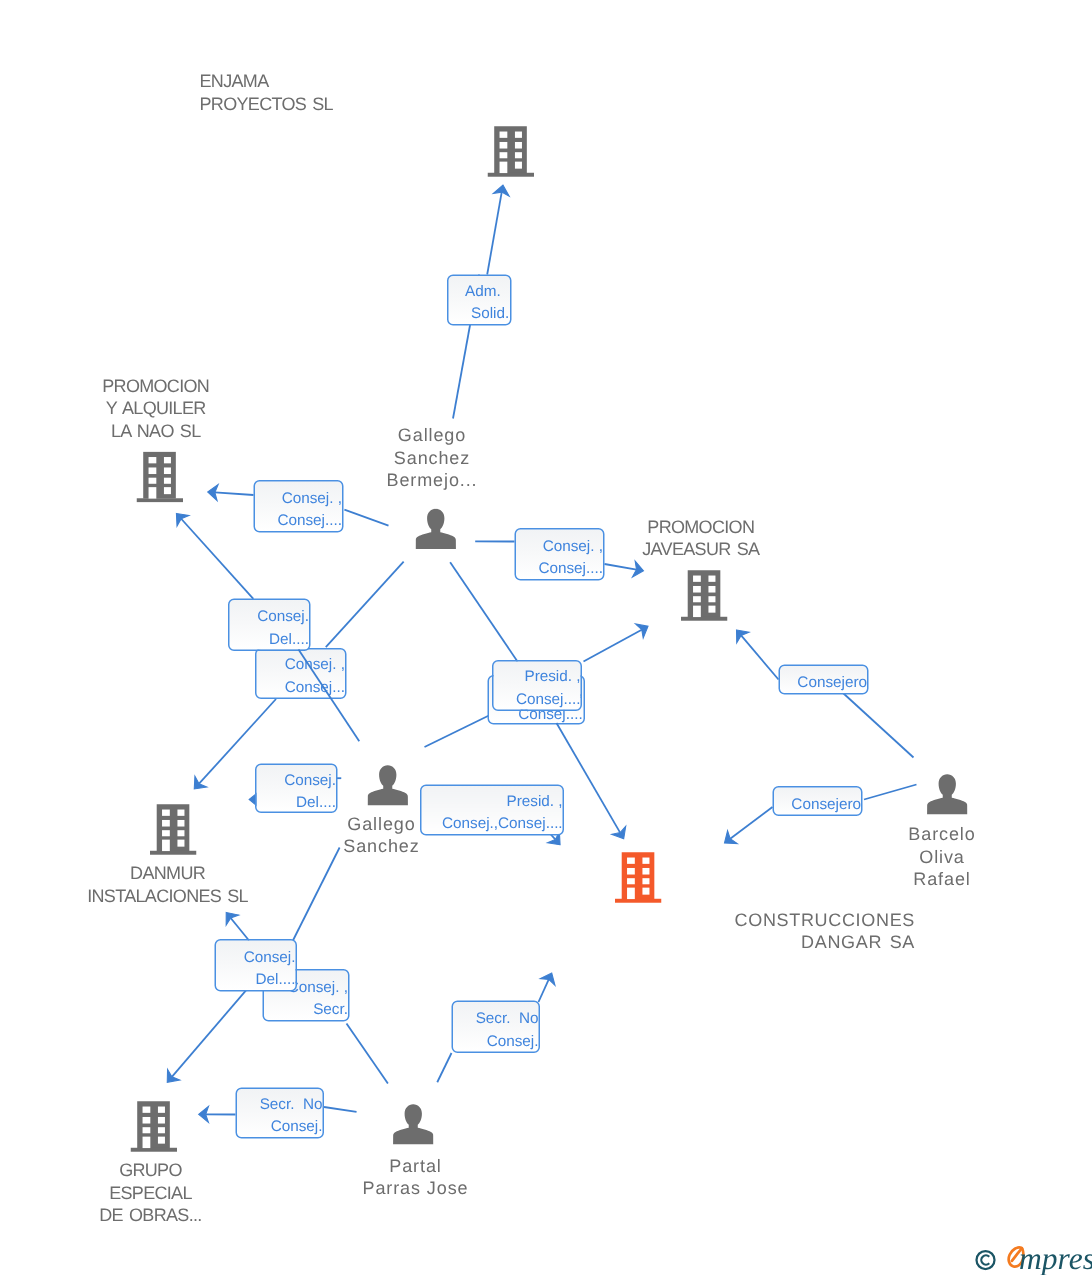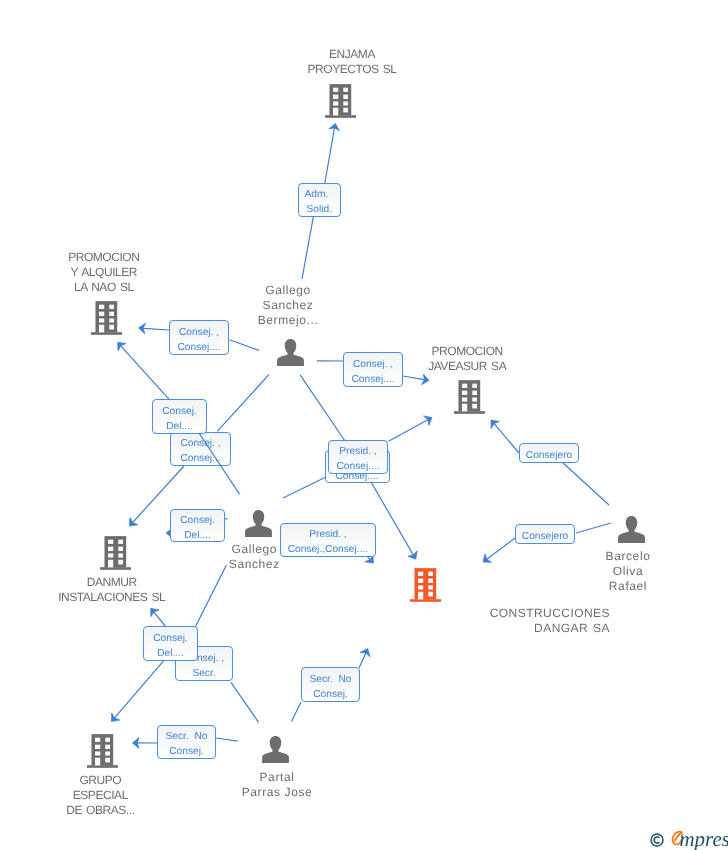--- a/index.html
+++ b/index.html
@@ -11,21 +11,21 @@
   #chip-layer,#node-layer{position:absolute;left:0;top:0;width:728px;height:850px;}
   .node-icon{display:block;}
   .nlabel{color:#6d6d6d;font-size:12px;line-height:15px;text-align:center;white-space:nowrap;}
   .nlabel .ln{display:block;}
   .nlabel.company{letter-spacing:-0.45px;word-spacing:1.2px;}
   .nlabel.person{letter-spacing:0.6px;}
   .nlabel.hl{font-weight:normal;letter-spacing:0.45px;word-spacing:1.2px;}
   .chip{position:absolute;border:1.5px solid #4a90e2;border-radius:4px;
         background:linear-gradient(180deg,#f1f3f5 0%,#f7f8f9 45%,#ffffff 100%);
         color:#3f84dd;font-size:10.2px;text-align:center;box-sizing:border-box;
-        display:flex;flex-direction:column;justify-content:center;align-items:center;}
+        display:flex;flex-direction:column;justify-content:center;align-items:flex-end;}
   .chip .cl{display:block;line-height:15px;white-space:pre;position:relative;top:2px;}
   #wm{position:absolute;left:650px;top:830px;width:80px;height:20px;}
   .wm-c{position:absolute;left:0px;top:2.5px;}
   .wm-e{position:absolute;left:21px;top:0px;}
   .wm-r{position:absolute;left:29.4px;top:0.5px;font-family:"Liberation Serif",serif;font-style:italic;font-size:21px;line-height:16px;}
 </style>
 </head>
 <body>
 
 <div id="stage">
@@ -202,21 +202,21 @@
   <rect x="10.8" y="5.85" width="5.1" height="4.15" fill="#fff"></rect>
   <rect x="20.9" y="5.85" width="4.6" height="4.15" fill="#fff"></rect>
   <rect x="10.8" y="12.7" width="5.1" height="4.3" fill="#fff"></rect>
   <rect x="20.9" y="12.7" width="4.6" height="4.3" fill="#fff"></rect>
   <rect x="10.8" y="19.4" width="5.1" height="4.0" fill="#fff"></rect>
   <rect x="20.9" y="19.4" width="4.6" height="4.0" fill="#fff"></rect>
   <rect x="10.8" y="25.6" width="5.1" height="7.5" fill="#fff"></rect>
   <rect x="20.9" y="25.6" width="4.6" height="4.6" fill="#fff"></rect>
 </svg></div>
       <div class="nlabel company" style="position: absolute; left: 0px; top: 47px; width: 728px; text-align: center;">
-        <div style="position: absolute; left: 152px; width: 400px; text-align: center;">
+        <div style="position: absolute; left: 133px; width: 400px; text-align: left;">
           <span class="ln">ENJAMA</span>
           <span class="ln">PROYECTOS SL</span>
         </div>
       </div>
       <div class="node-icon" style="position: absolute; left: 90.5px; top: 301px; width: 31px; height: 34px;"><svg width="31" height="34" viewBox="2.9 2.3 30.5 33.3">
   <path fill="#6d6d6d" d="M7.3 2.35 H28.7 V33.1 H7.3 Z"></path>
   <rect x="2.9" y="32.9" width="30.5" height="2.6" fill="#6d6d6d"></rect>
   <rect x="10.8" y="5.85" width="5.1" height="4.15" fill="#fff"></rect>
   <rect x="20.9" y="5.85" width="4.6" height="4.15" fill="#fff"></rect>
   <rect x="10.8" y="12.7" width="5.1" height="4.3" fill="#fff"></rect>

